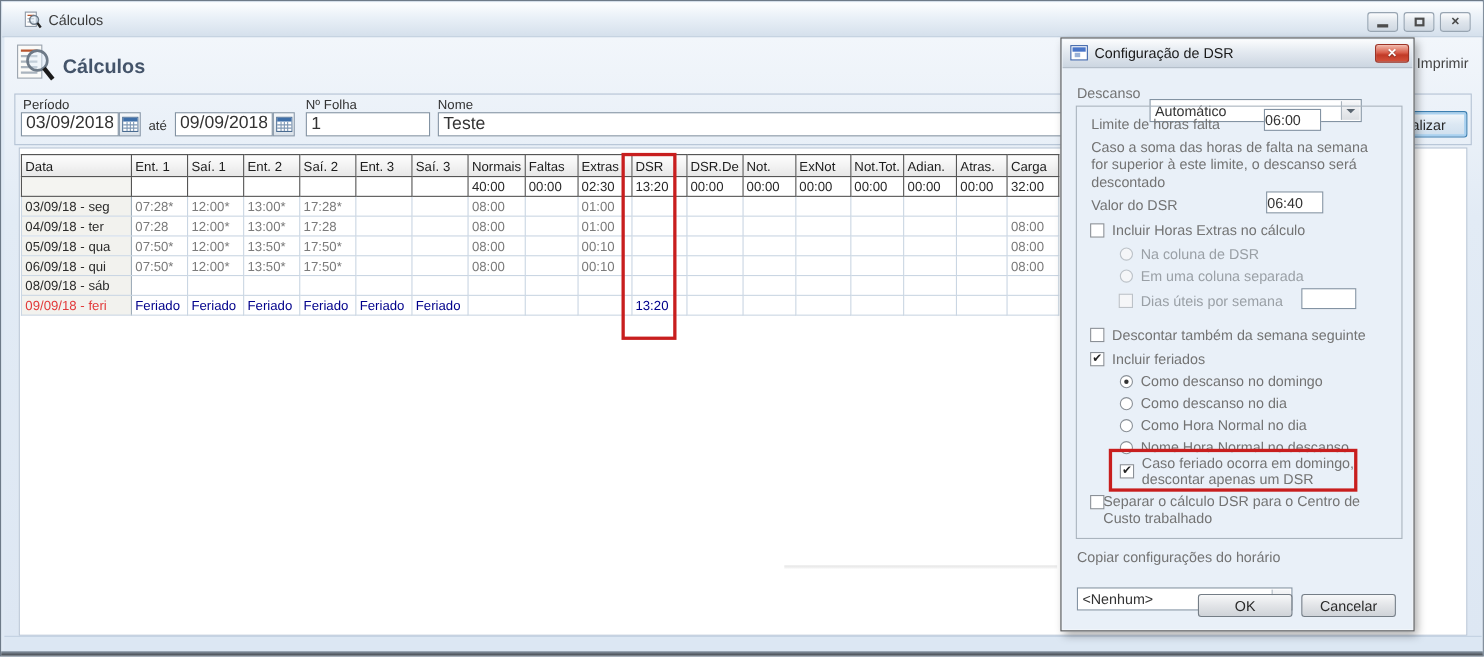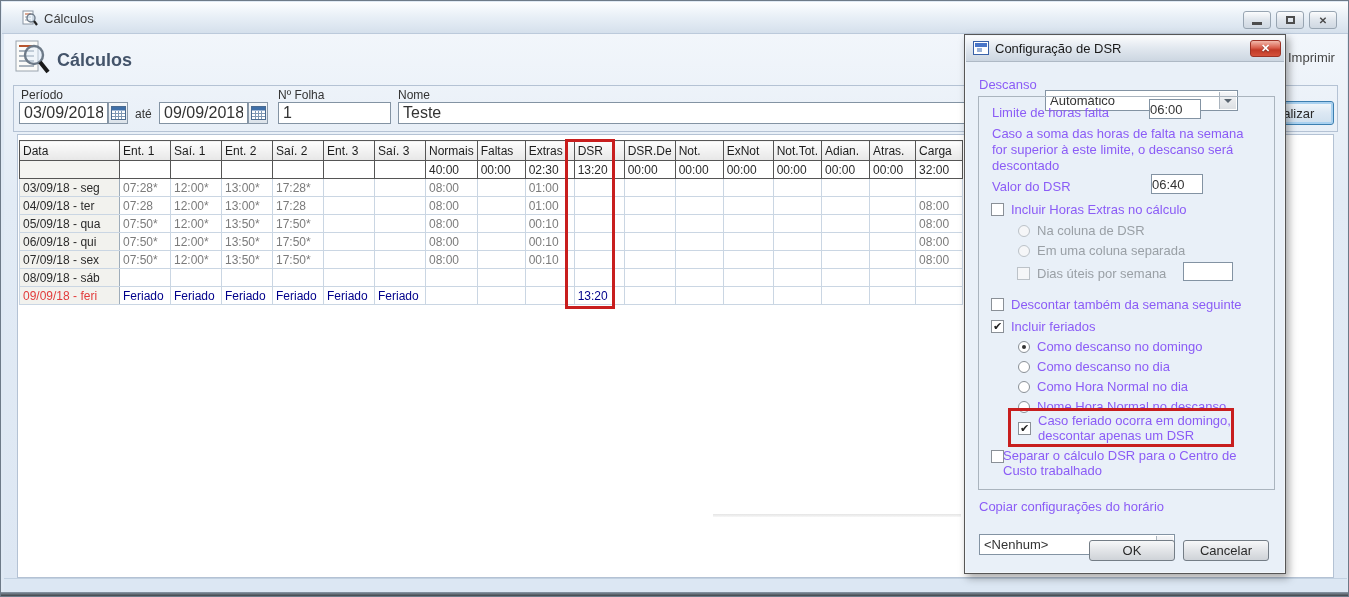--- a/index.html
+++ b/index.html
@@ -65,21 +65,21 @@
     border:1px solid #565656; box-shadow:0 0 0 1px #f2f6fa inset, 3px 4px 8px rgba(0,0,0,.35); z-index:10; }
   #dlg-titlebar { left:1px; top:1px; width:318px; height:26px;
     background:linear-gradient(#fbfcfd,#e3e9f0 45%,#ccd6e1); border-bottom:1px solid #aeb9c5; }
   #dlg-icon { left:8px; top:6px; width:16px; height:14px; background:#fff; border:1px solid #3a62a8; }
   #dlg-icon::before { content:""; position:absolute; left:1px; top:1px; right:1px; height:4px; background:#4a76c8; }
   #dlg-icon::after { content:""; position:absolute; left:3px; bottom:2px; width:5px; height:4px; background:#9ab2d8; }
   #dlg-title { left:30px; top:6px; font-size:13px; color:#1a1a1a; }
   #dlg-close { left:285px; top:5px; width:31px; height:17px; border:1px solid #9c3326; border-radius:3px;
     background:linear-gradient(#f2b9ab,#d9604d 45%,#c13a27 60%,#d4513b); color:#fff; font-size:11px; font-weight:bold;
     display:flex; align-items:center; justify-content:center; text-shadow:0 1px 1px rgba(0,0,0,.4); }
-  .dlabel { font-size:13px; color:#8b5cf6; }
+  .dlabel { font-size:13px; color:#737373; }
   .dlabel.dis { color:#9aa0a6; }
   .combo { background:#fff; border:1px solid #8393a3; height:21px; font-size:13px; color:#333;margin-top:20px; }
   .combo .val { position:absolute; left:4px; top:2px; white-space:nowrap; }
   .combo .cbtn { position:absolute; right:1px; top:1px; bottom:1px; width:17px;
     background:linear-gradient(#f5f6f8,#dcdfe3); border-left:1px solid #aab4be;
     display:flex; align-items:center; justify-content:center; }
   .arrow-dn { width:0; height:0; border-left:4px solid transparent; border-right:4px solid transparent;
     border-top:4px solid #5a6570; }
   #dlg-groupbox { left:13px; top:61px; width:297px; height:394px; border:1px solid #aab4be; }
   .dinput { border:1px solid #8393a3; background:#fff; font-family:"Liberation Sans",sans-serif;
@@ -323,40 +323,20 @@
           <td class="c-cell"></td>
           <td class="c-cell"></td>
           <td class="c-cell"></td>
           <td class="c-cell"></td>
           <td class="c-cell"></td>
           <td class="c-cell"></td>
           <td class="c-cell"></td>
           <td class="c-cell">08:00</td>
         </tr>
         <tr class="r-normal">
-          <td class="c-date">07/09/18 - sex</td>
-          <td class="c-cell">07:50*</td>
-          <td class="c-cell">12:00*</td>
-          <td class="c-cell">13:50*</td>
-          <td class="c-cell">17:50*</td>
-          <td class="c-cell"></td>
-          <td class="c-cell"></td>
-          <td class="c-cell">08:00</td>
-          <td class="c-cell"></td>
-          <td class="c-cell">00:10</td>
-          <td class="c-cell"></td>
-          <td class="c-cell"></td>
-          <td class="c-cell"></td>
-          <td class="c-cell"></td>
-          <td class="c-cell"></td>
-          <td class="c-cell"></td>
-          <td class="c-cell"></td>
-          <td class="c-cell">08:00</td>
-        </tr>
-        <tr class="r-normal">
           <td class="c-date">08/09/18 - sáb</td>
           <td class="c-cell"></td>
           <td class="c-cell"></td>
           <td class="c-cell"></td>
           <td class="c-cell"></td>
           <td class="c-cell"></td>
           <td class="c-cell"></td>
           <td class="c-cell"></td>
           <td class="c-cell"></td>
           <td class="c-cell"></td>

